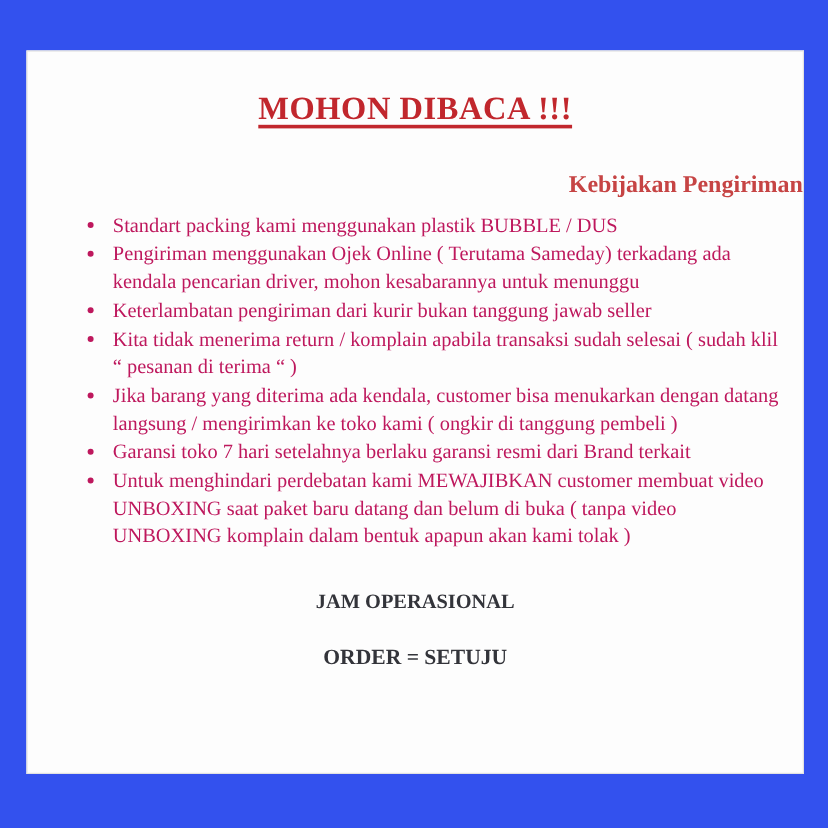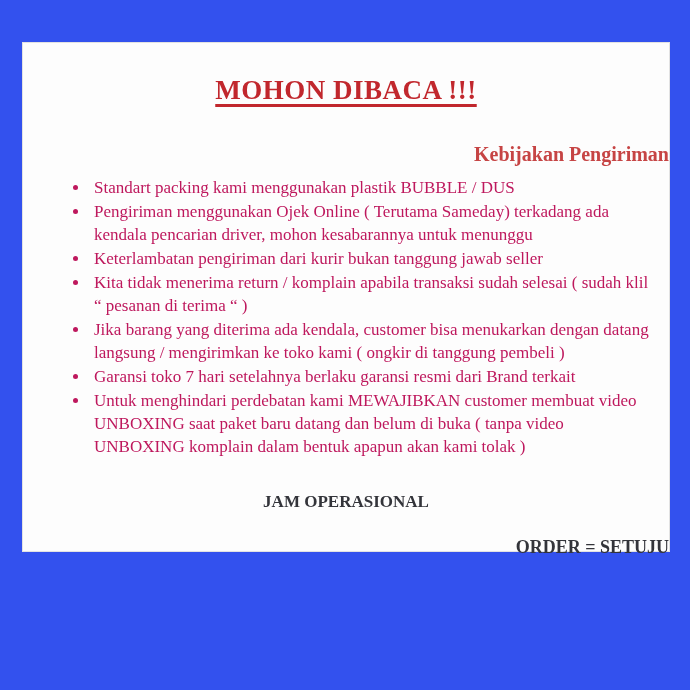--- a/index.html
+++ b/index.html
@@ -12,21 +12,21 @@
     background: #3351ee;
     font-family: "Liberation Serif", "DejaVu Serif", serif;
     position: relative;
     overflow: hidden;
   }
   .panel {
     position: absolute;
     left: 22px;
     top: 42px;
     width: 648px;
-    height: 510px;
+    height: 603px;
     background: #fdfdfd;
     border: 1px solid #e2e2e2;
     box-sizing: border-box;
     color: #33343a;
   }
   .title {
     margin: 32px 0 0 0;
     text-align: center;
     font-size: 27px;
     font-weight: bold;
@@ -62,21 +62,21 @@
   .footer {
     margin-top: 32px;
     text-align: center;
     font-size: 17px;
     font-weight: bold;
     line-height: 23px;
     color: #33343a;
   }
   .order-line {
     margin-top: 24px;
-    text-align: right;
+    text-align: center;
     font-size: 18px;
     font-weight: bold;
     color: #33343a;
   }
 </style>
 </head>
 <body>
 
 <div class="panel">
 

